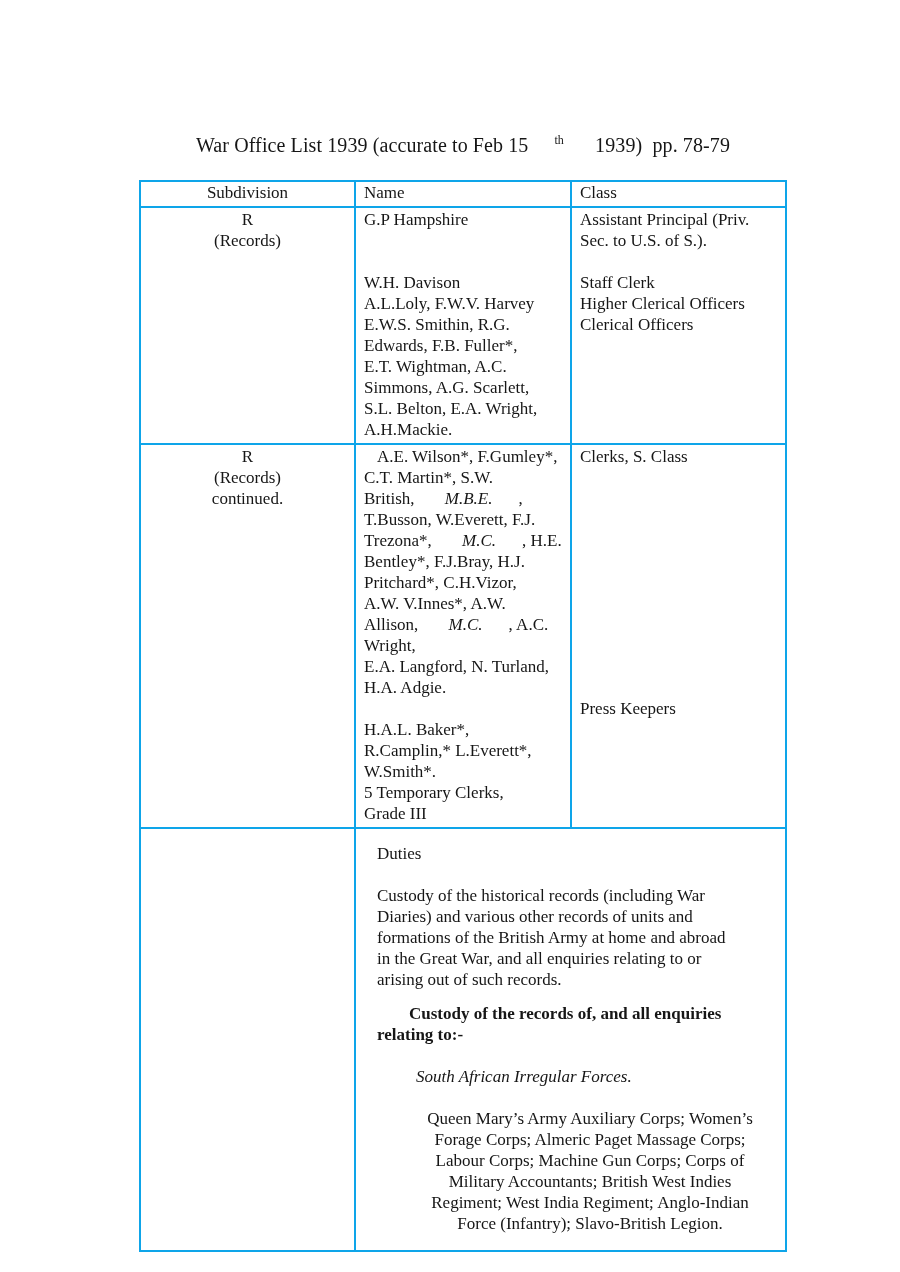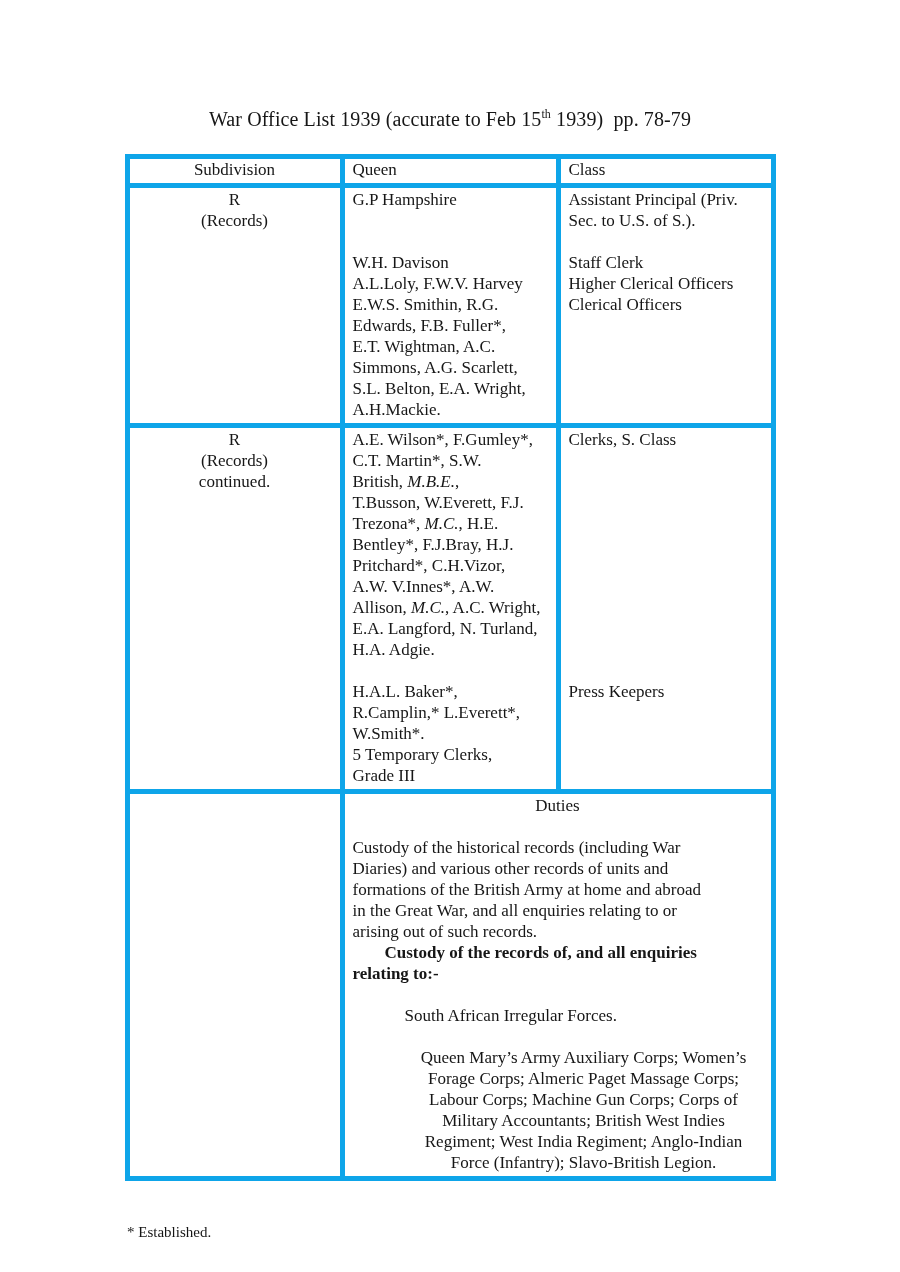--- a/index.html
+++ b/index.html
@@ -1,15 +1,15 @@
 <!DOCTYPE html>
 <html><head>
 <meta charset="utf-8">
 <style>
-  * { margin: 0; padding: 0; box-sizing: border-box; }
+  * { margin: 13px; padding: 0; box-sizing: border-box; }
   html, body { background: #ffffff; }
   body {
     width: 900px;
     height: 1272px;
     font-family: "Liberation Serif", "DejaVu Serif", serif;
     color: #161616;
     position: relative;
     margin: 0 auto;
     overflow: hidden;
   }
@@ -28,41 +28,41 @@
   }
   .doc-table {
     width: 646px;
     margin: 21px auto 0 auto;
     border-collapse: collapse;
     table-layout: fixed;
     font-size: 17px;
     line-height: 21px;
   }
   .doc-table td, .doc-table th {
-    border: 5px solid #0ea5e9;
+    border: 2px solid #0ea5e9;
     vertical-align: top;
     font-weight: normal;
     padding: 1px 8px 3px 8px;
     overflow: hidden;
   }
   .col-sub   { width: 215px; }
   .col-name  { width: 216px; }
   .col-class { width: 215px; }
   th.hdr-center, td.cell-center { text-align: center; }
   th.hdr-left { text-align: left; }
   tr.hdr-row th { height: 23px; padding-top: 0px; }
   tr.row-1 td { height: 235px; }
   tr.row-2 td { height: 362px; }
   tr.row-3 td { height: 382px; }
   .pre { white-space: pre-wrap; }
   .duties-cell { padding: 3px 10px 3px 8px; }
-  .duties-heading { text-align: center; margin-bottom: 21px; }
+  .duties-heading { text-align: left; margin-bottom: 21px; }
   .duties-p1 { white-space: pre-wrap; }
   .duties-p2 { white-space: pre-wrap; text-indent: 32px; margin-bottom: 21px; font-weight: bold; }
-  .duties-p3 { margin-left: 52px; margin-bottom: 21px; }
+  .duties-p3 { margin-left: 52px; margin-bottom: 21px; font-style: italic; }
   .duties-p4 { white-space: pre-wrap; margin-left: 52px; text-align: center; }
   .footnote {
     margin: 43px 0 0 127px;
     font-size: 15px;
   }
   i { font-style: italic; }
 </style>
 </head>
 <body>
 
@@ -70,21 +70,21 @@
 
 <table class="doc-table">
   <colgroup>
     <col class="col-sub">
     <col class="col-name">
     <col class="col-class">
   </colgroup>
   <tbody>
       <tr class="hdr-row">
     <th class="hdr-center">Subdivision</th>
-    <th class="hdr-left">Queen</th>
+    <th class="hdr-left">Name</th>
     <th class="hdr-left">Class</th>
   </tr>
   <tr class="row-1">
     <td class="cell-center pre">R
 (Records)</td>
     <td class="pre">G.P Hampshire
 
 
 W.H. Davison
 A.L.Loly, F.W.V. Harvey

